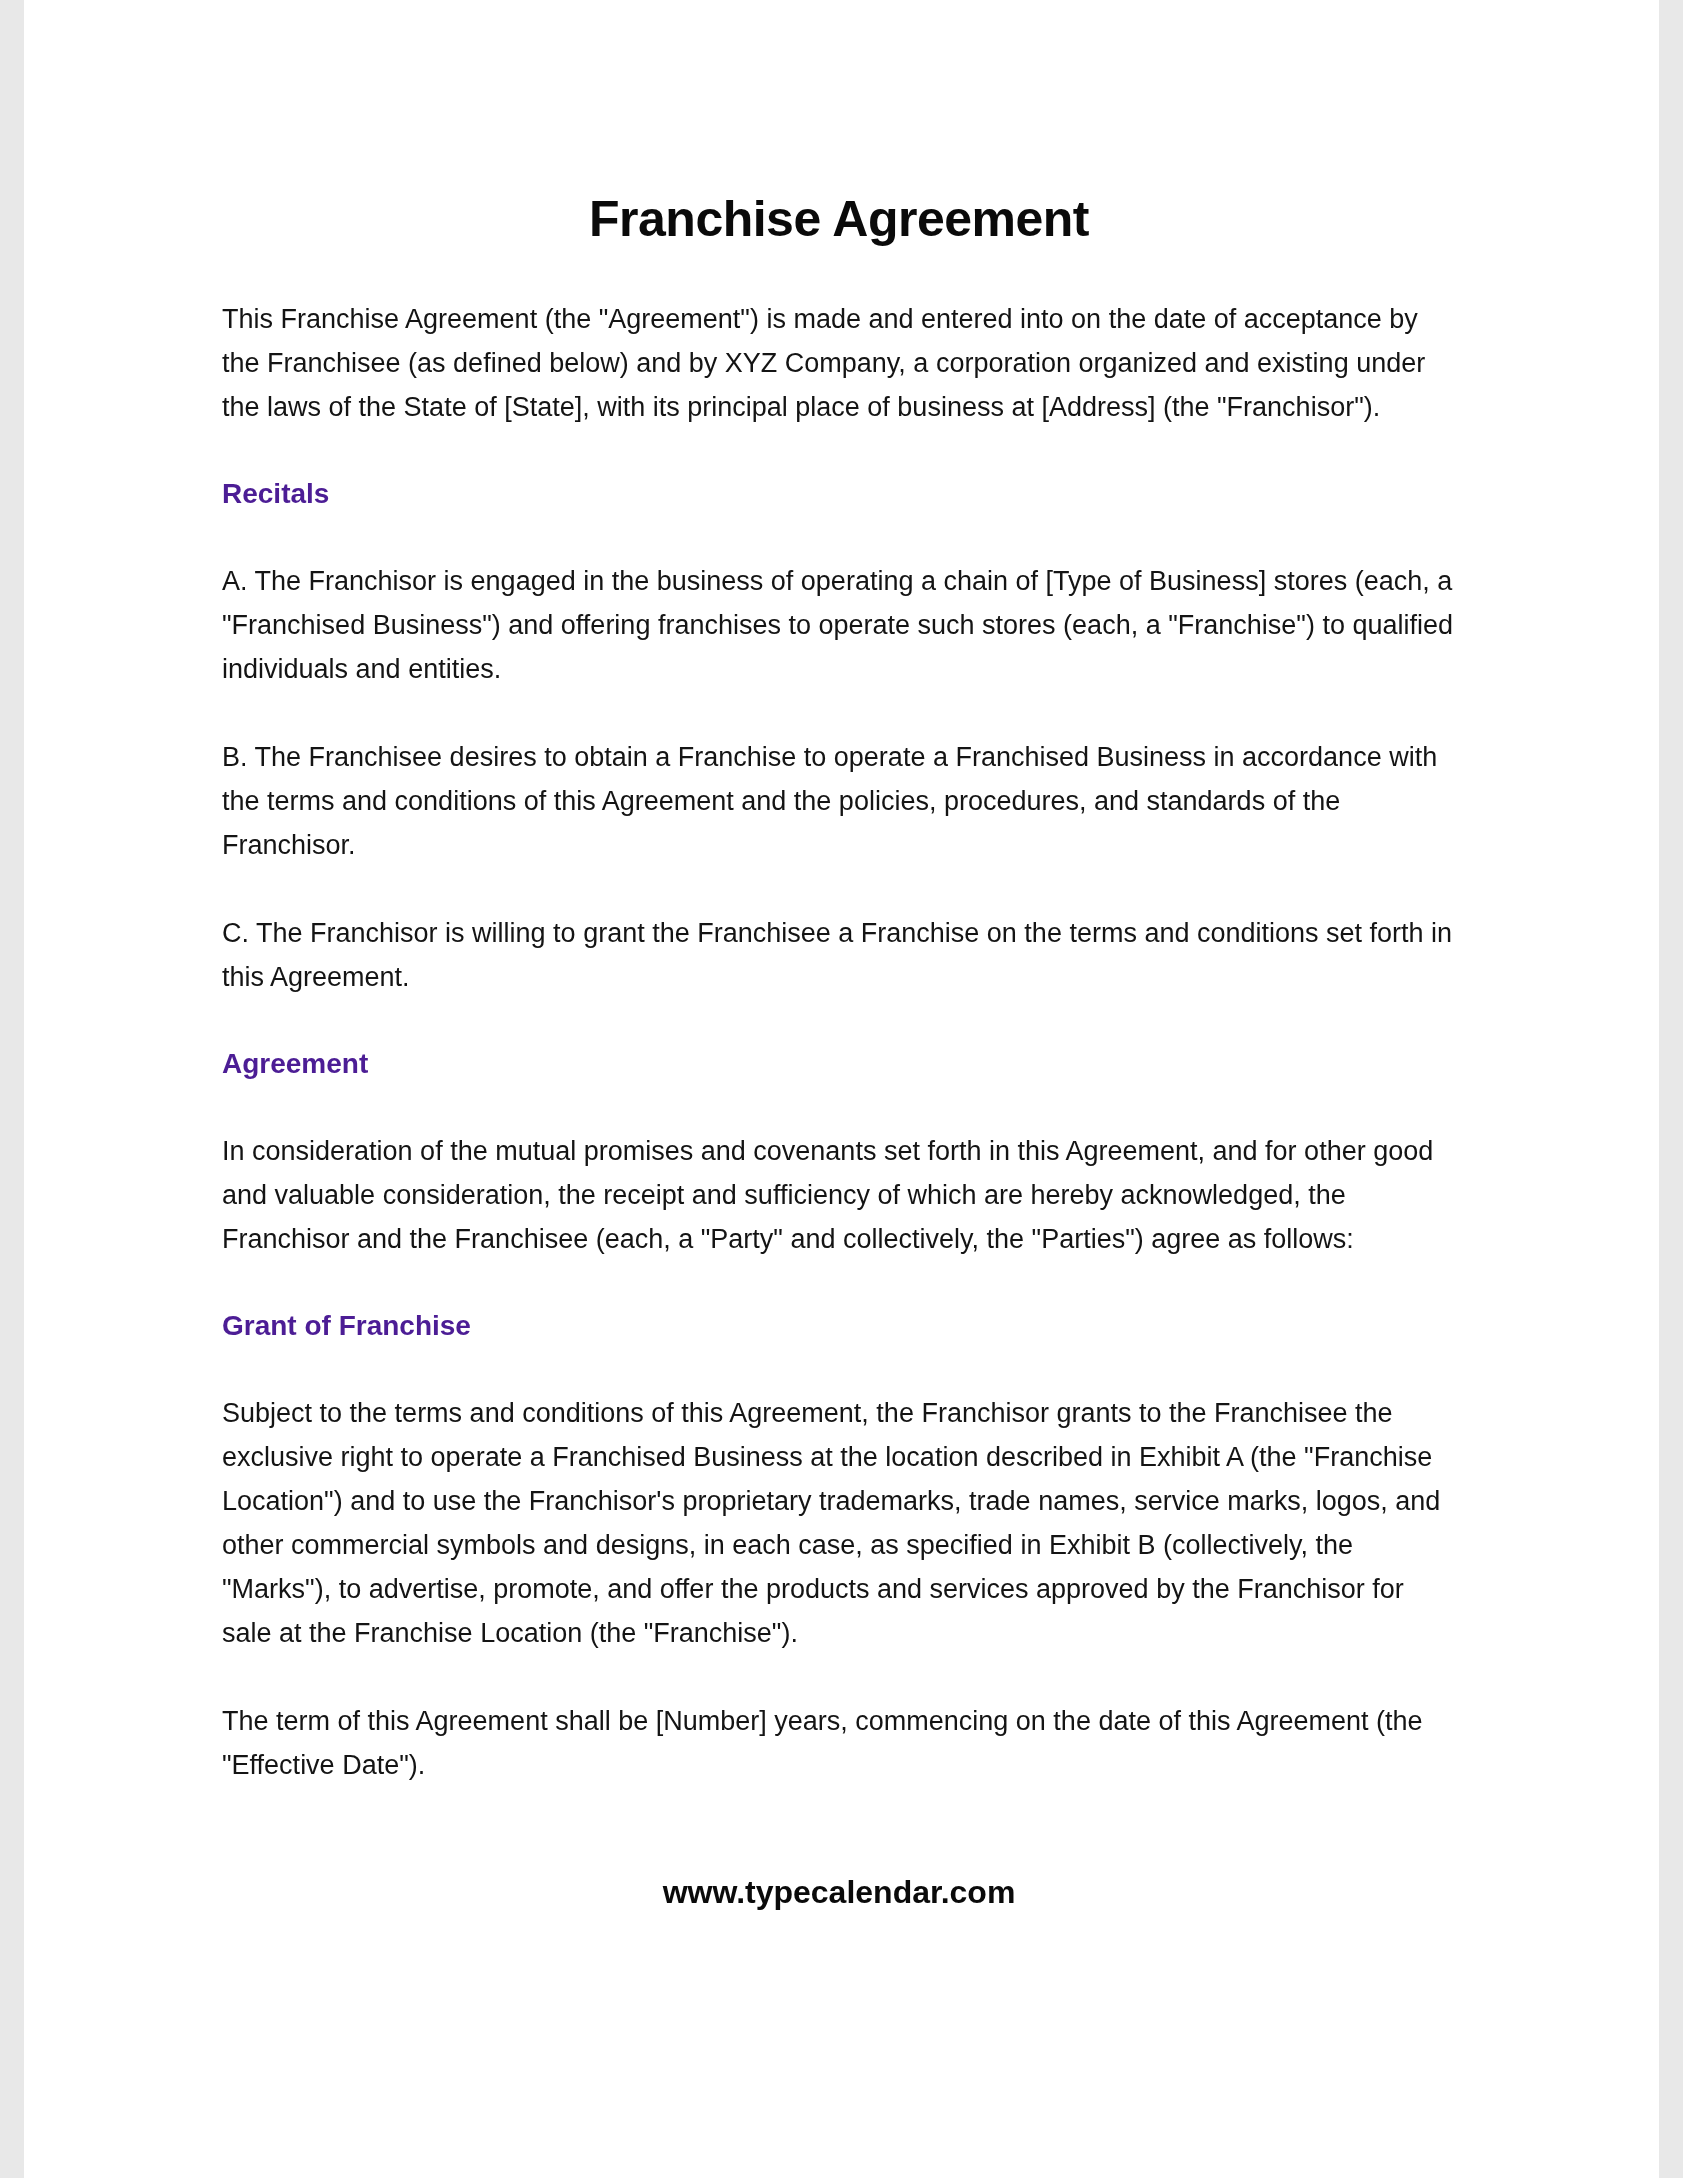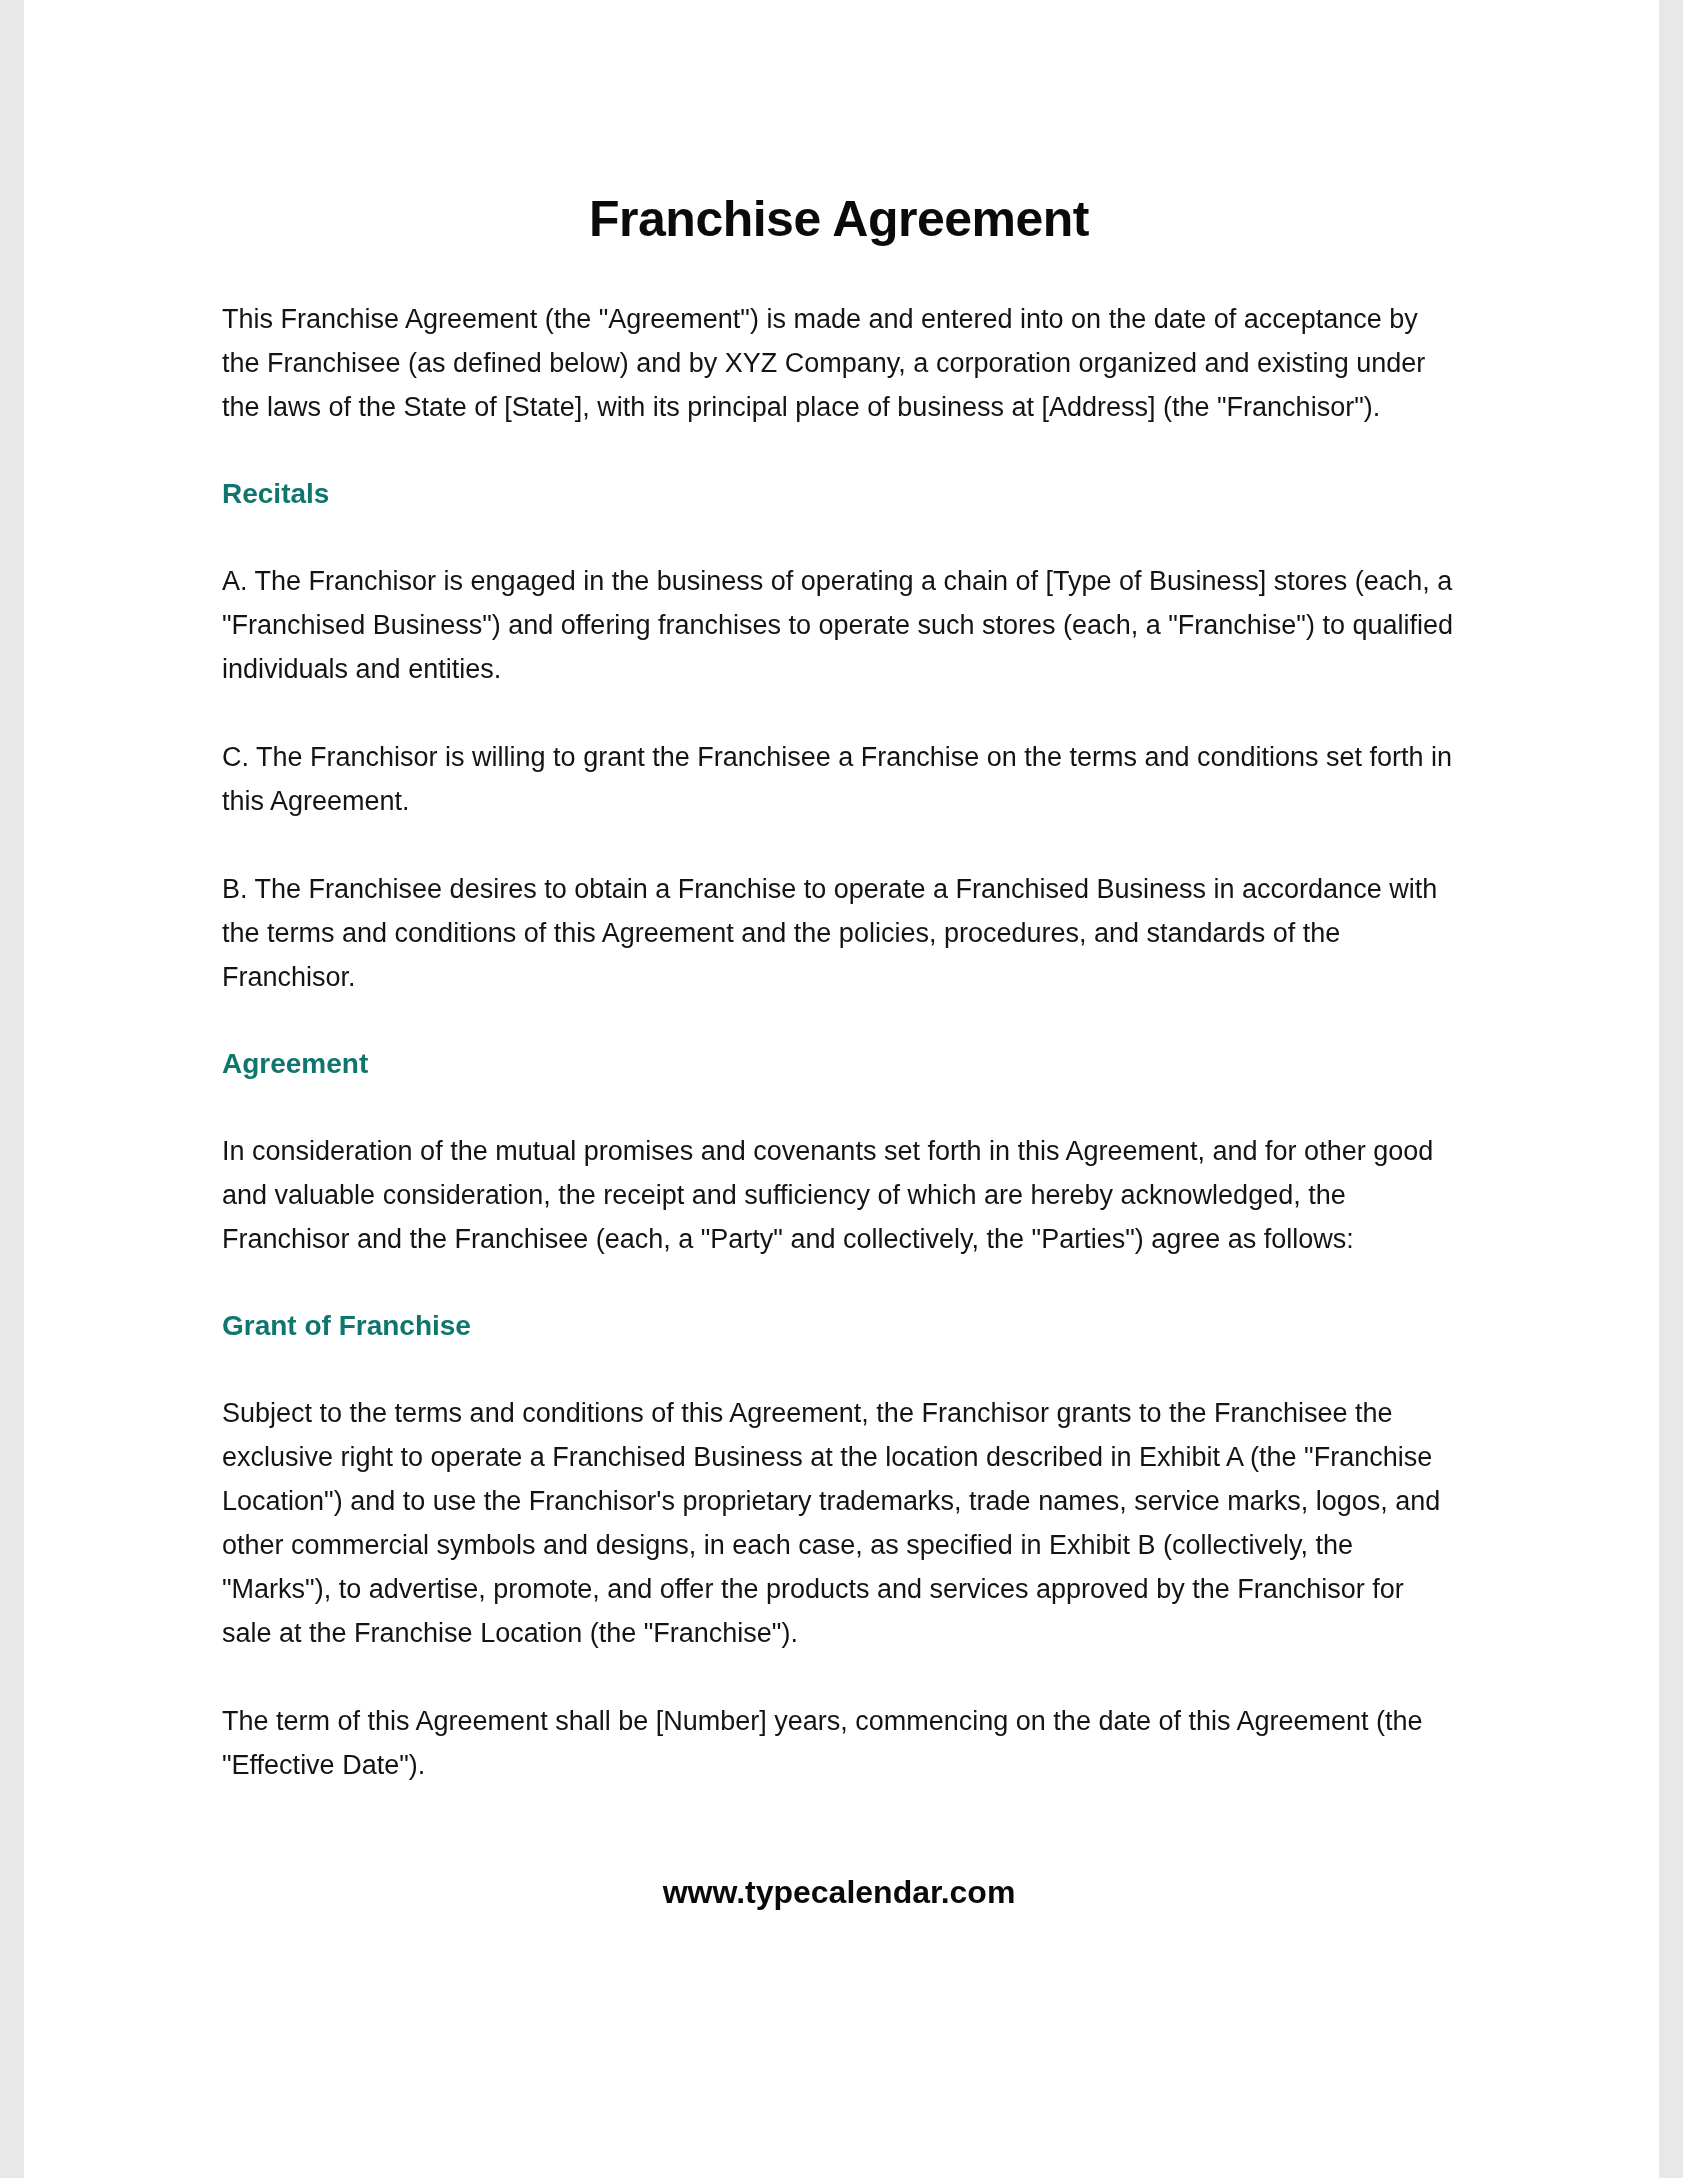--- a/index.html
+++ b/index.html
@@ -30,21 +30,21 @@
   .doc-body p {
     font-size: 27px;
     line-height: 44px;
     margin: 0 0 44px 0;
   }
   .doc-body h2 {
     font-size: 28px;
     line-height: 42px;
     font-weight: 700;
     margin: 8px 0 44px 0;
-    color: #0f766e;
+    color: #4c1d95;
   }
   .doc-footer {
     font-size: 32px;
     line-height: 42px;
     font-weight: 700;
     text-align: center;
     margin: 84px 0 0 0;
     color: #0a0a0a;
   }
 </style>
@@ -52,22 +52,22 @@
 <body>
 
 <main class="page">
   <h1 class="doc-title">Franchise Agreement</h1>
 
   <div class="doc-body">
     <p>This Franchise Agreement (the "Agreement") is made and entered into on the date of acceptance by the Franchisee (as defined below) and by XYZ Company, a corporation organized and existing under the laws of the State of [State], with its principal place of business at [Address] (the "Franchisor").</p>
 
     <h2>Recitals</h2>
     <p>A. The Franchisor is engaged in the business of operating a chain of [Type of Business] stores (each, a "Franchised Business") and offering franchises to operate such stores (each, a "Franchise") to qualified individuals and entities.</p>
+    <p>B. The Franchisee desires to obtain a Franchise to operate a Franchised Business in accordance with the terms and conditions of this Agreement and the policies, procedures, and standards of the Franchisor.</p>
     <p>C. The Franchisor is willing to grant the Franchisee a Franchise on the terms and conditions set forth in this Agreement.</p>
-    <p>B. The Franchisee desires to obtain a Franchise to operate a Franchised Business in accordance with the terms and conditions of this Agreement and the policies, procedures, and standards of the Franchisor.</p>
 
     <h2>Agreement</h2>
     <p>In consideration of the mutual promises and covenants set forth in this Agreement, and for other good and valuable consideration, the receipt and sufficiency of which are hereby acknowledged, the Franchisor and the Franchisee (each, a "Party" and collectively, the "Parties") agree as follows:</p>
 
     <h2>Grant of Franchise</h2>
     <p>Subject to the terms and conditions of this Agreement, the Franchisor grants to the Franchisee the exclusive right to operate a Franchised Business at the location described in Exhibit A (the "Franchise Location") and to use the Franchisor's proprietary trademarks, trade names, service marks, logos, and other commercial symbols and designs, in each case, as specified in Exhibit B (collectively, the "Marks"), to advertise, promote, and offer the products and services approved by the Franchisor for sale at the Franchise Location (the "Franchise").</p>
 
     <p>The term of this Agreement shall be [Number] years, commencing on the date of this Agreement (the "Effective Date").</p>
   </div>
 

